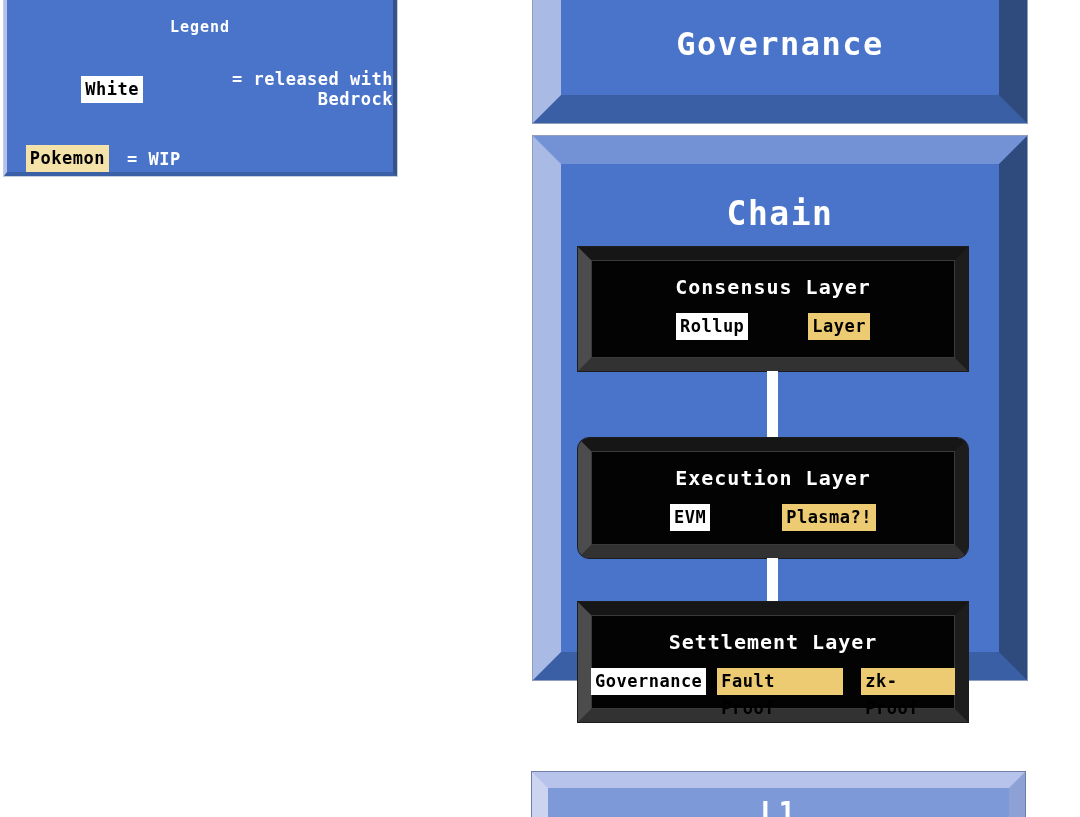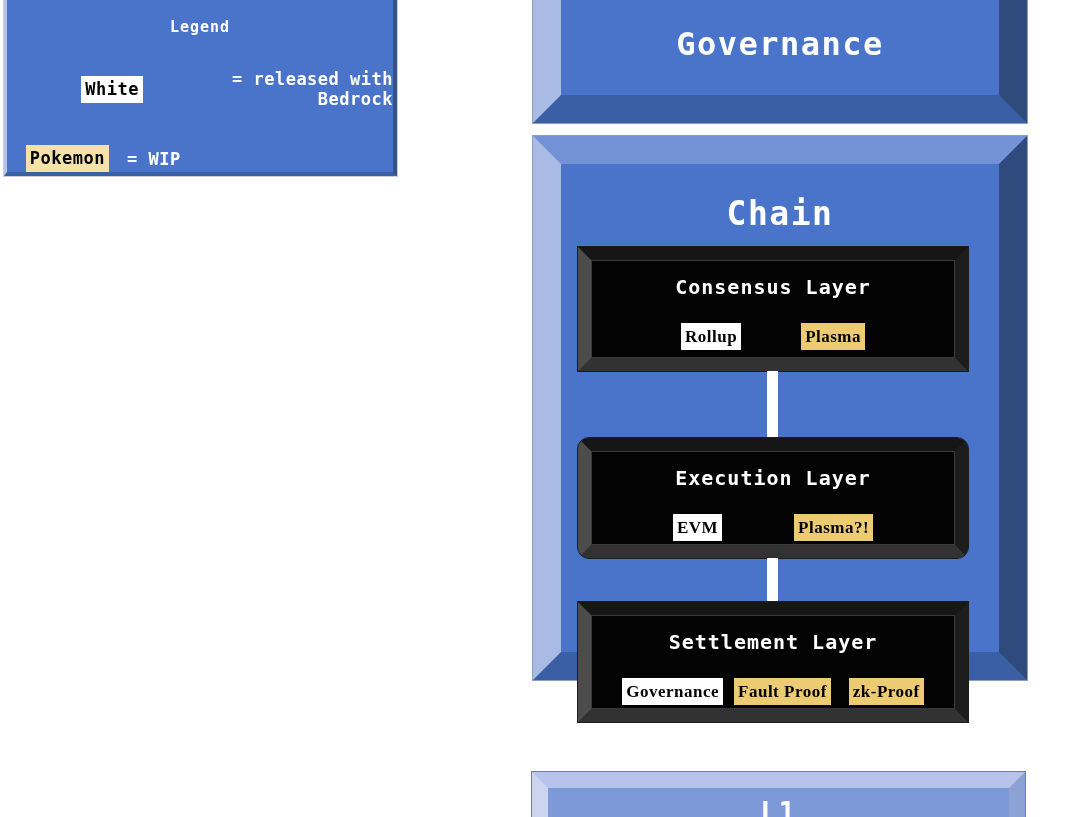--- a/index.html
+++ b/index.html
@@ -69,21 +69,21 @@
     background:#4c1d95;
     outline:1px solid #1c1c1c;
   }
   .layer-face {
     position:absolute; inset:0; background:#030303;
     box-shadow: inset 0 0 0 1px #3a3a3a;
     display:flex; flex-direction:column; align-items:center;
     padding-top:15px; box-sizing:border-box;
   }
   .layer-title { font-size:20px; letter-spacing:1px; color:var(--text-light,#fff); }
-  .chips { display:flex; margin-top:24px; align-items:center;font-family:Liberation Serif, serif; }
+  .chips { display:flex; margin-top:14px; align-items:center; }
 
   .layer-consensus  { top:83px;  height:124px; }
   .layer-execution  { top:274px; height:120px;border-radius:11px; }
   .layer-settlement { top:438px; height:120px;padding-left:22px; }
 
   
   .connector {
     position:absolute; left:50%; margin-left:-13px; width:11px;
     background:var(--connector,#ffffff);
   }
@@ -128,21 +128,21 @@
 
   <section class="box3d chain">
     <div class="face">
       <div class="chain-title">Chain</div>
 
       <div class="layerbox layer-consensus">
         <div class="layer-face">
           <div class="layer-title">Consensus Layer</div>
           <div class="chips" style="gap:60px">
             <span class="chip released">Rollup</span>
-            <span class="chip wip">Plasma</span>
+            <span class="chip wip">Layer</span>
           </div>
         </div>
       </div>
 
       <div class="connector c1"></div>
 
       <div class="layerbox layer-execution">
         <div class="layer-face">
           <div class="layer-title">Execution Layer</div>
           <div class="chips" style="gap:72px">

